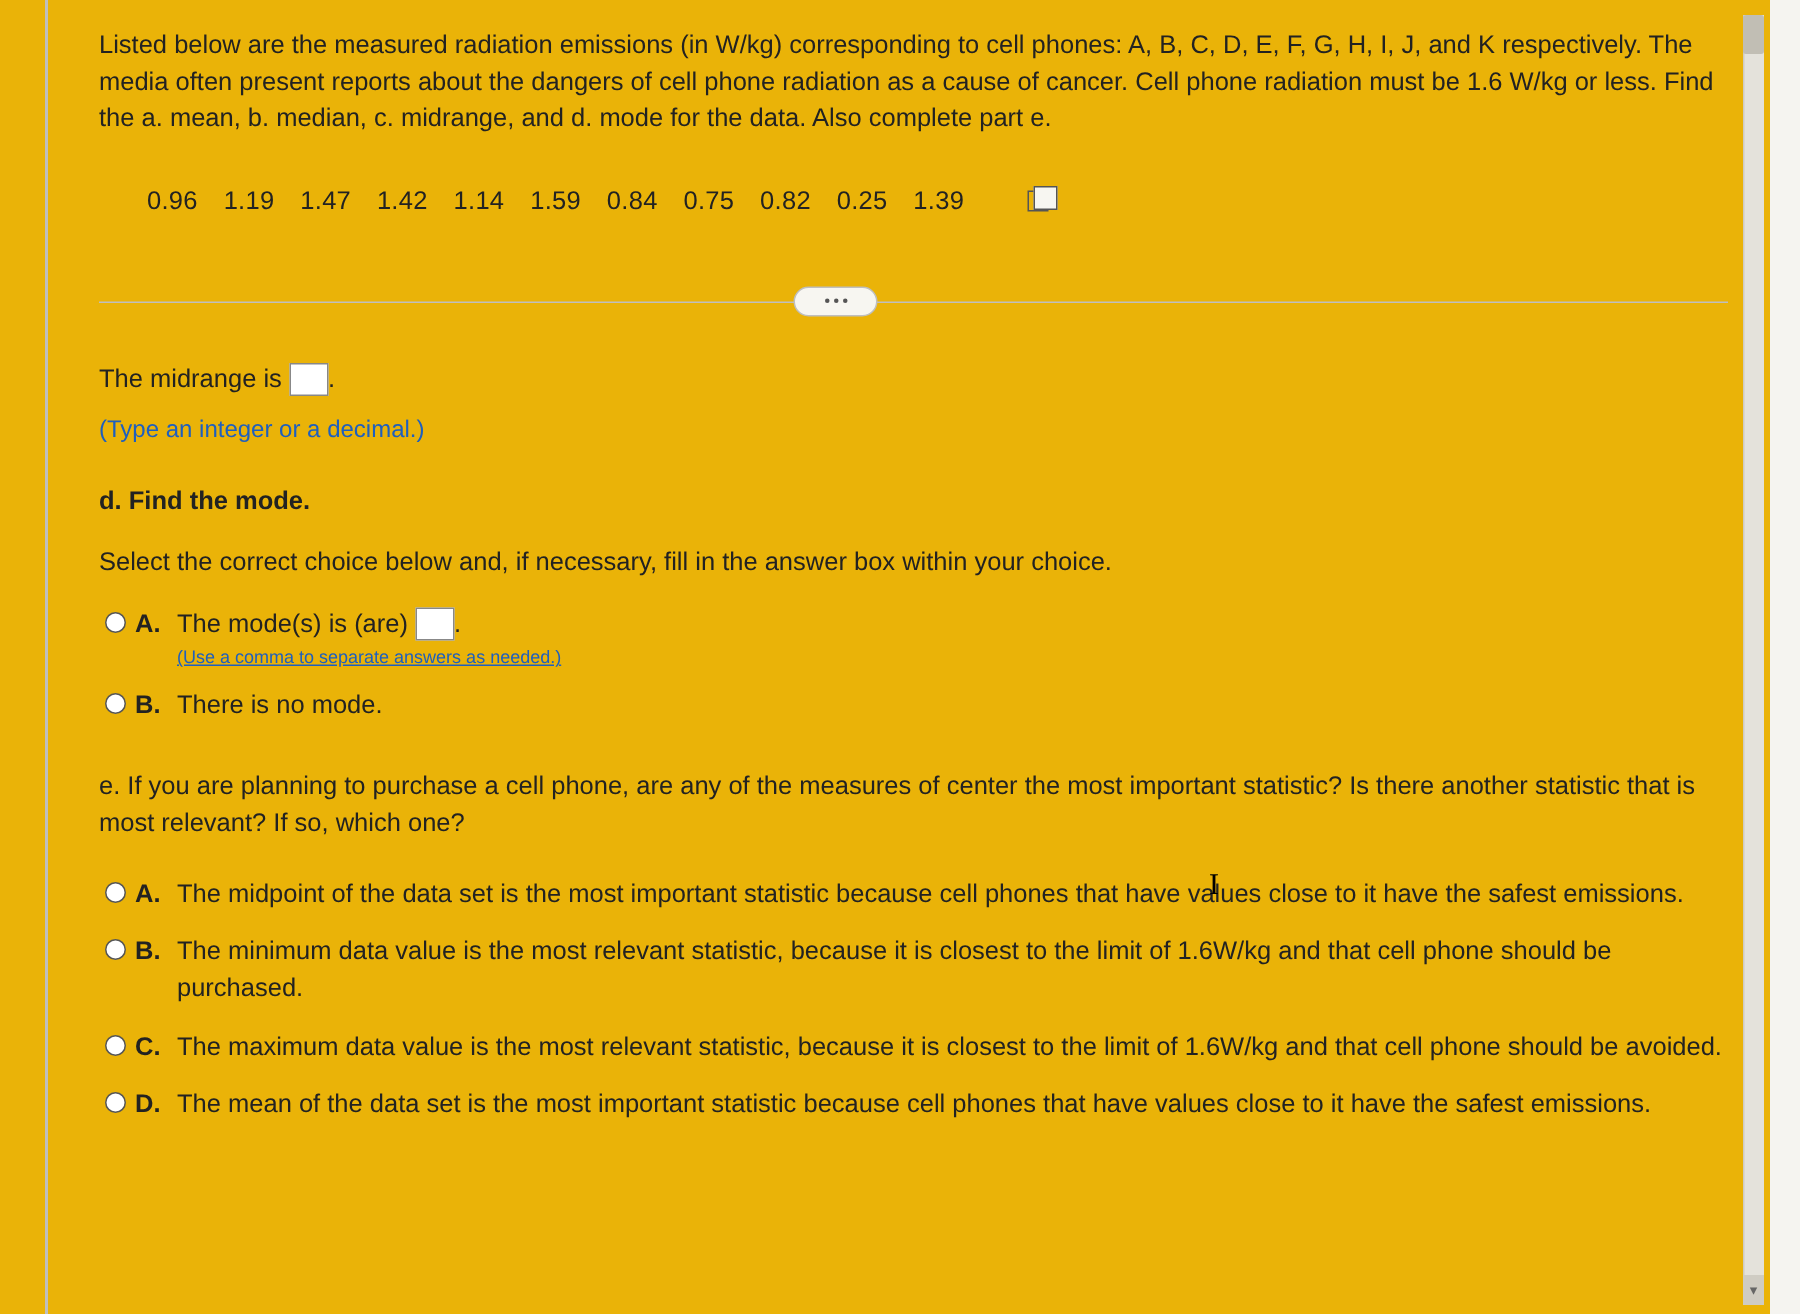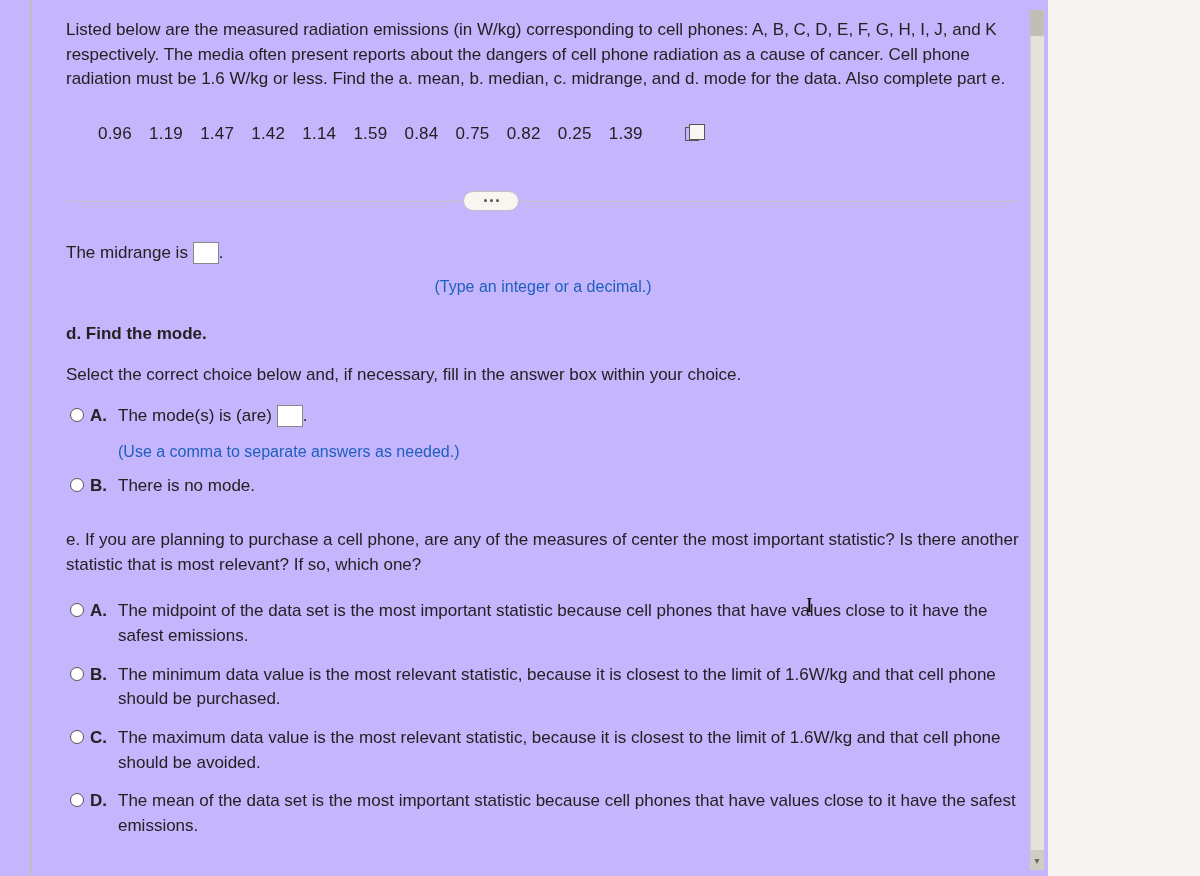--- a/index.html
+++ b/index.html
@@ -5,23 +5,23 @@
   * { box-sizing: border-box; margin: 0; padding: 0; }
   html, body {
     width: 1200px;
     height: 876px;
     font-family: Arial, Helvetica, sans-serif;
     background: #f5f4f0;
     overflow: hidden;
   }
   .page {
     position: relative;
-    width: 1048px;
+    width: 1180px;
     height: 876px;
-    background: #c4b5fd;
+    background: #eab308;
     padding: 10px 0 0 30px;
   }
   .left-border {
     position: absolute;
     left: 30px;
     top: 0;
     bottom: 0;
     width: 2px;
     background: #bfbfbf;
   }
@@ -90,21 +90,21 @@
     gap: 3px;
   }
   .divider-pill .dot {
     width: 3px; height: 3px; border-radius: 50%; background: #555;
   }
   .section {
     margin-top: 24px;
   }
   .section-c { margin-top: 28px; }
   .spaced { margin-top: 16px; }
-  .spaced-sm { margin-top: 10px; text-align: center; }
+  .spaced-sm { margin-top: 10px; }
   .input-box {
     display: inline-block;
     width: 26px;
     height: 22px;
     border: 1px solid #888;
     background: #fff;
     font-size: 14px;
     vertical-align: middle;
     padding: 0 2px;
     line-height: 20px;
@@ -132,23 +132,24 @@
   }
   .choice-label {
     flex: 0 0 auto;
     font-weight: bold;
     margin-right: 8px;
     min-width: 20px;
   }
   .choice-text { flex: 1 1 auto; }
   .choice-sub {
     color: #1e5fbf;
-    font-size: 16px;
+    font-size: 12px;
     display: block;
-    margin-top: 12px;
+    margin-top: 2px;
+    text-decoration: underline;
   }
   .e-question { margin-top: 30px; }
   .e-choices { margin-top: 22px; }
   .e-choices .choice-row { margin-top: 14px; }
   .cursor-I {
     position: absolute;
     font-family: serif;
     font-size: 20px;
     color: #000;
     pointer-events: none;

